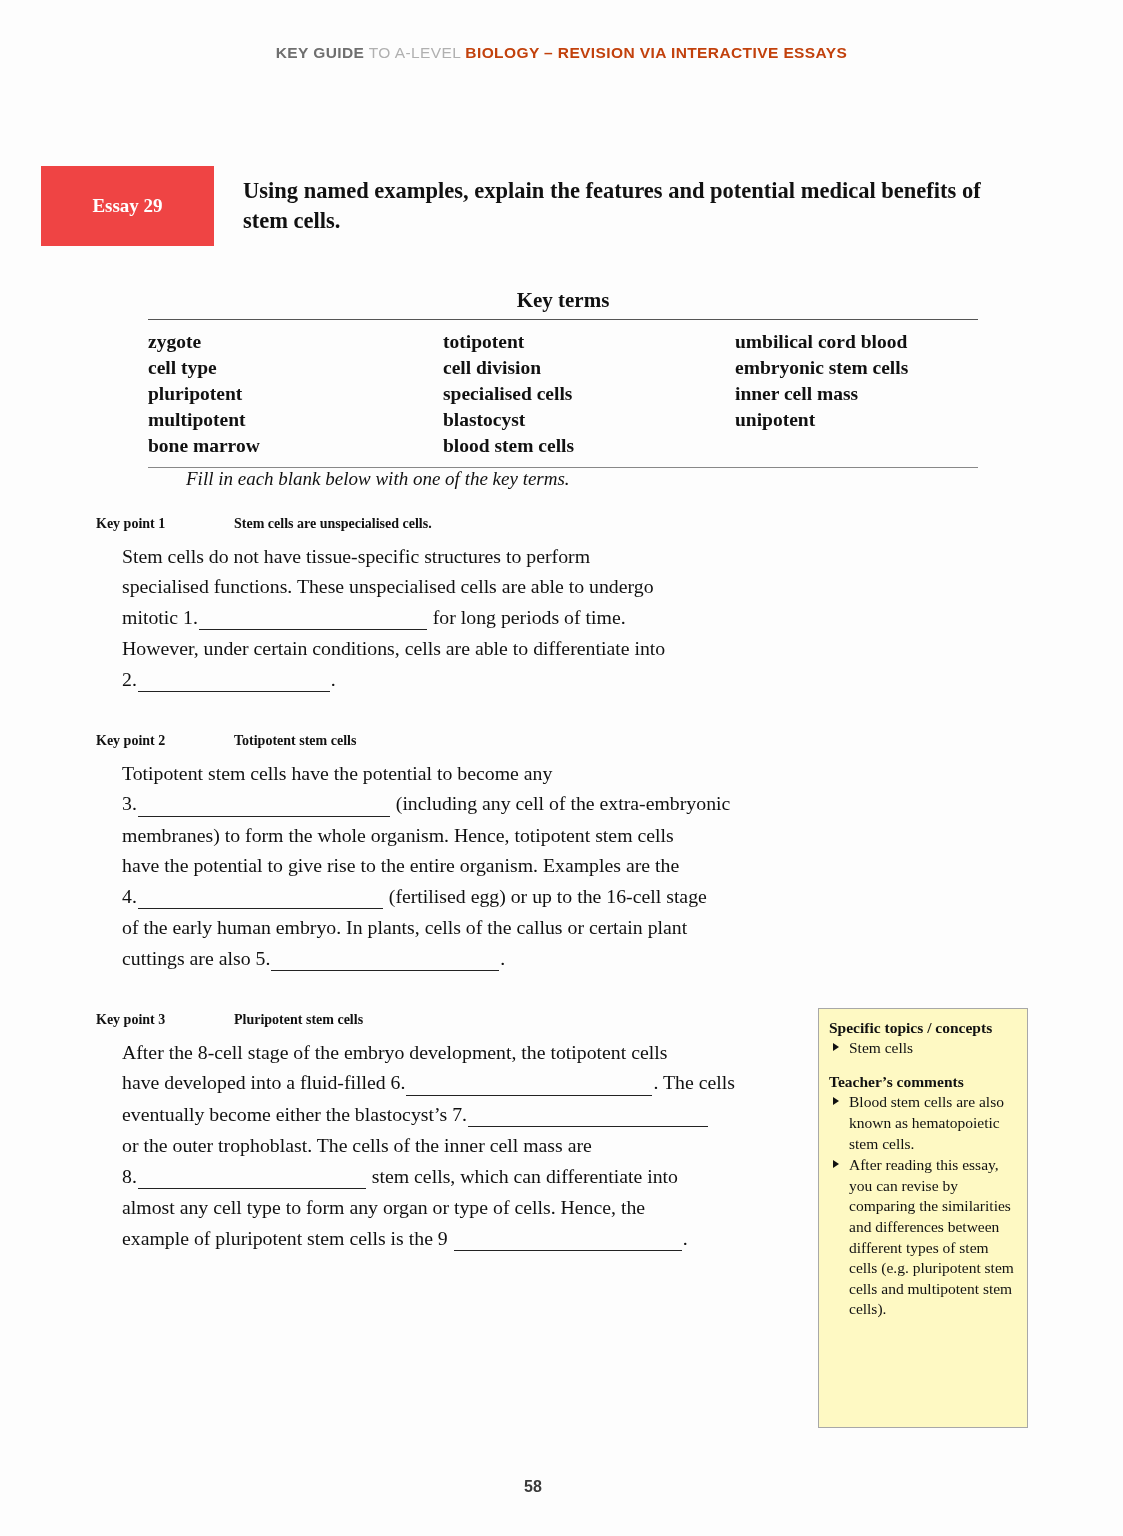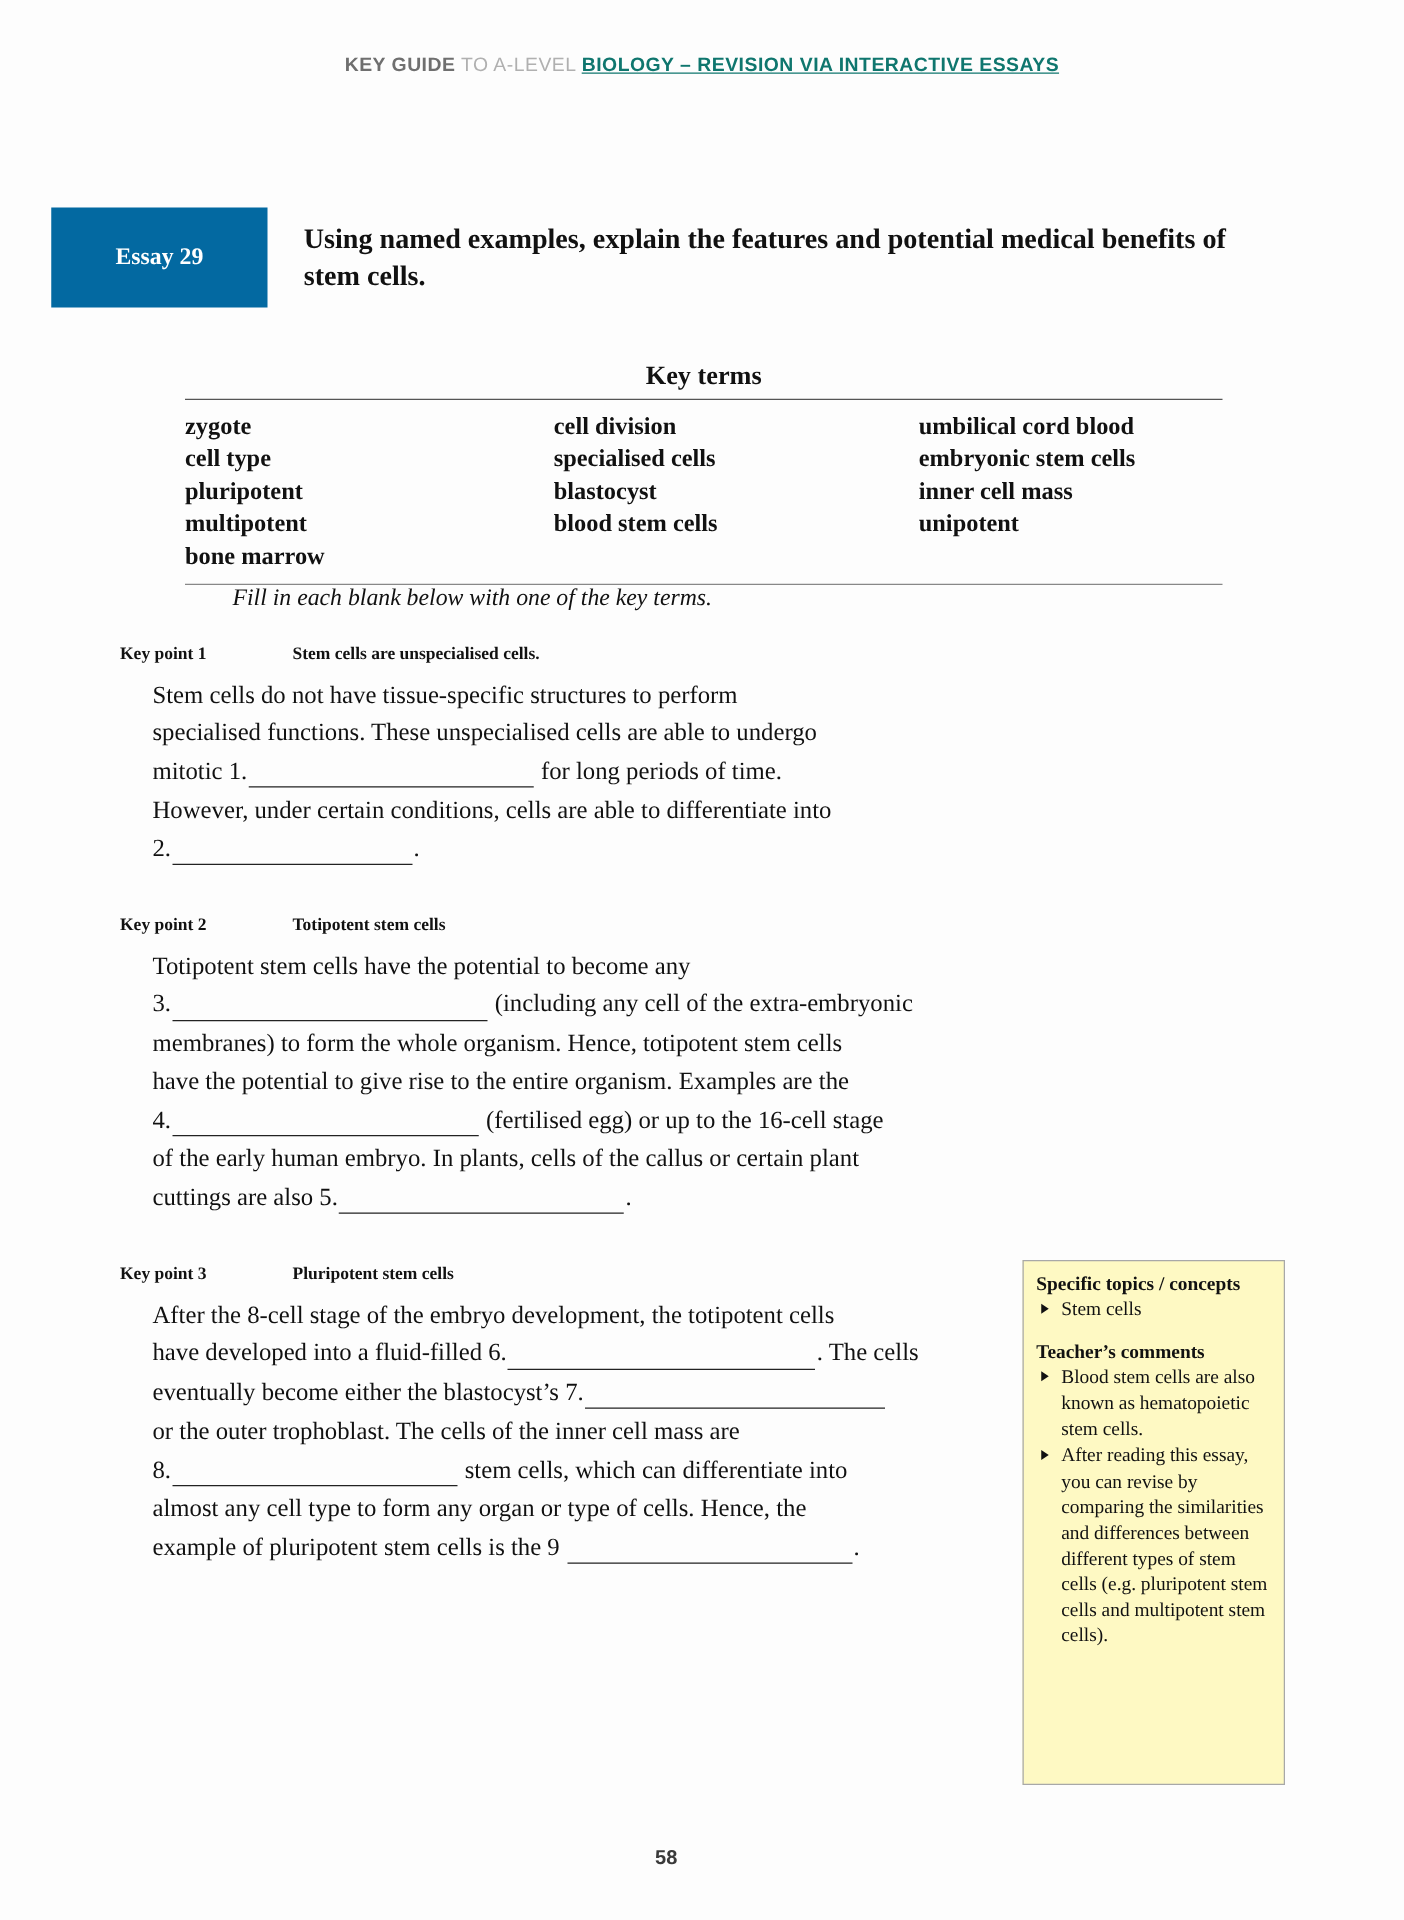--- a/index.html
+++ b/index.html
@@ -24,30 +24,30 @@
     left: 0;
     width: 1123px;
     text-align: center;
     font-family: "Liberation Sans", sans-serif;
     font-size: 15.5px;
     letter-spacing: 0.4px;
     white-space: nowrap;
   }
   .hdr-strong { font-weight: bold; color: #6f6f6f; }
   .hdr-light  { font-weight: normal; color: #b0b0b0; }
-  .hdr-title  { font-weight: bold; color: #0f766e; text-decoration: underline; }
+  .hdr-title  { font-weight: bold; color: #c2410c; }
 
   
   .essay-banner {
     position: absolute;
     left: 41px;
     top: 166px;
     width: 173px;
     height: 80px;
-    background: #0369a1;
+    background: #ef4444;
     color: #ffffff;
     display: flex;
     align-items: center;
     justify-content: center;
     font-family: "Liberation Serif", serif;
     font-weight: bold;
     font-size: 19px;
   }
   .essay-prompt {
     position: absolute;
@@ -200,20 +200,21 @@
   <div class="kt-rule-top"></div>
   <div class="kt-grid" id="kt-grid">
       <div>
         <div class="kt-cell">zygote</div>
         <div class="kt-cell">cell type</div>
         <div class="kt-cell">pluripotent</div>
         <div class="kt-cell">multipotent</div>
         <div class="kt-cell">bone marrow</div>
       </div>
       <div>
+        <div class="kt-cell">totipotent</div>
         <div class="kt-cell">cell division</div>
         <div class="kt-cell">specialised cells</div>
         <div class="kt-cell">blastocyst</div>
         <div class="kt-cell">blood stem cells</div>
       </div>
       <div>
         <div class="kt-cell">umbilical cord blood</div>
         <div class="kt-cell">embryonic stem cells</div>
         <div class="kt-cell">inner cell mass</div>
         <div class="kt-cell">unipotent</div>

